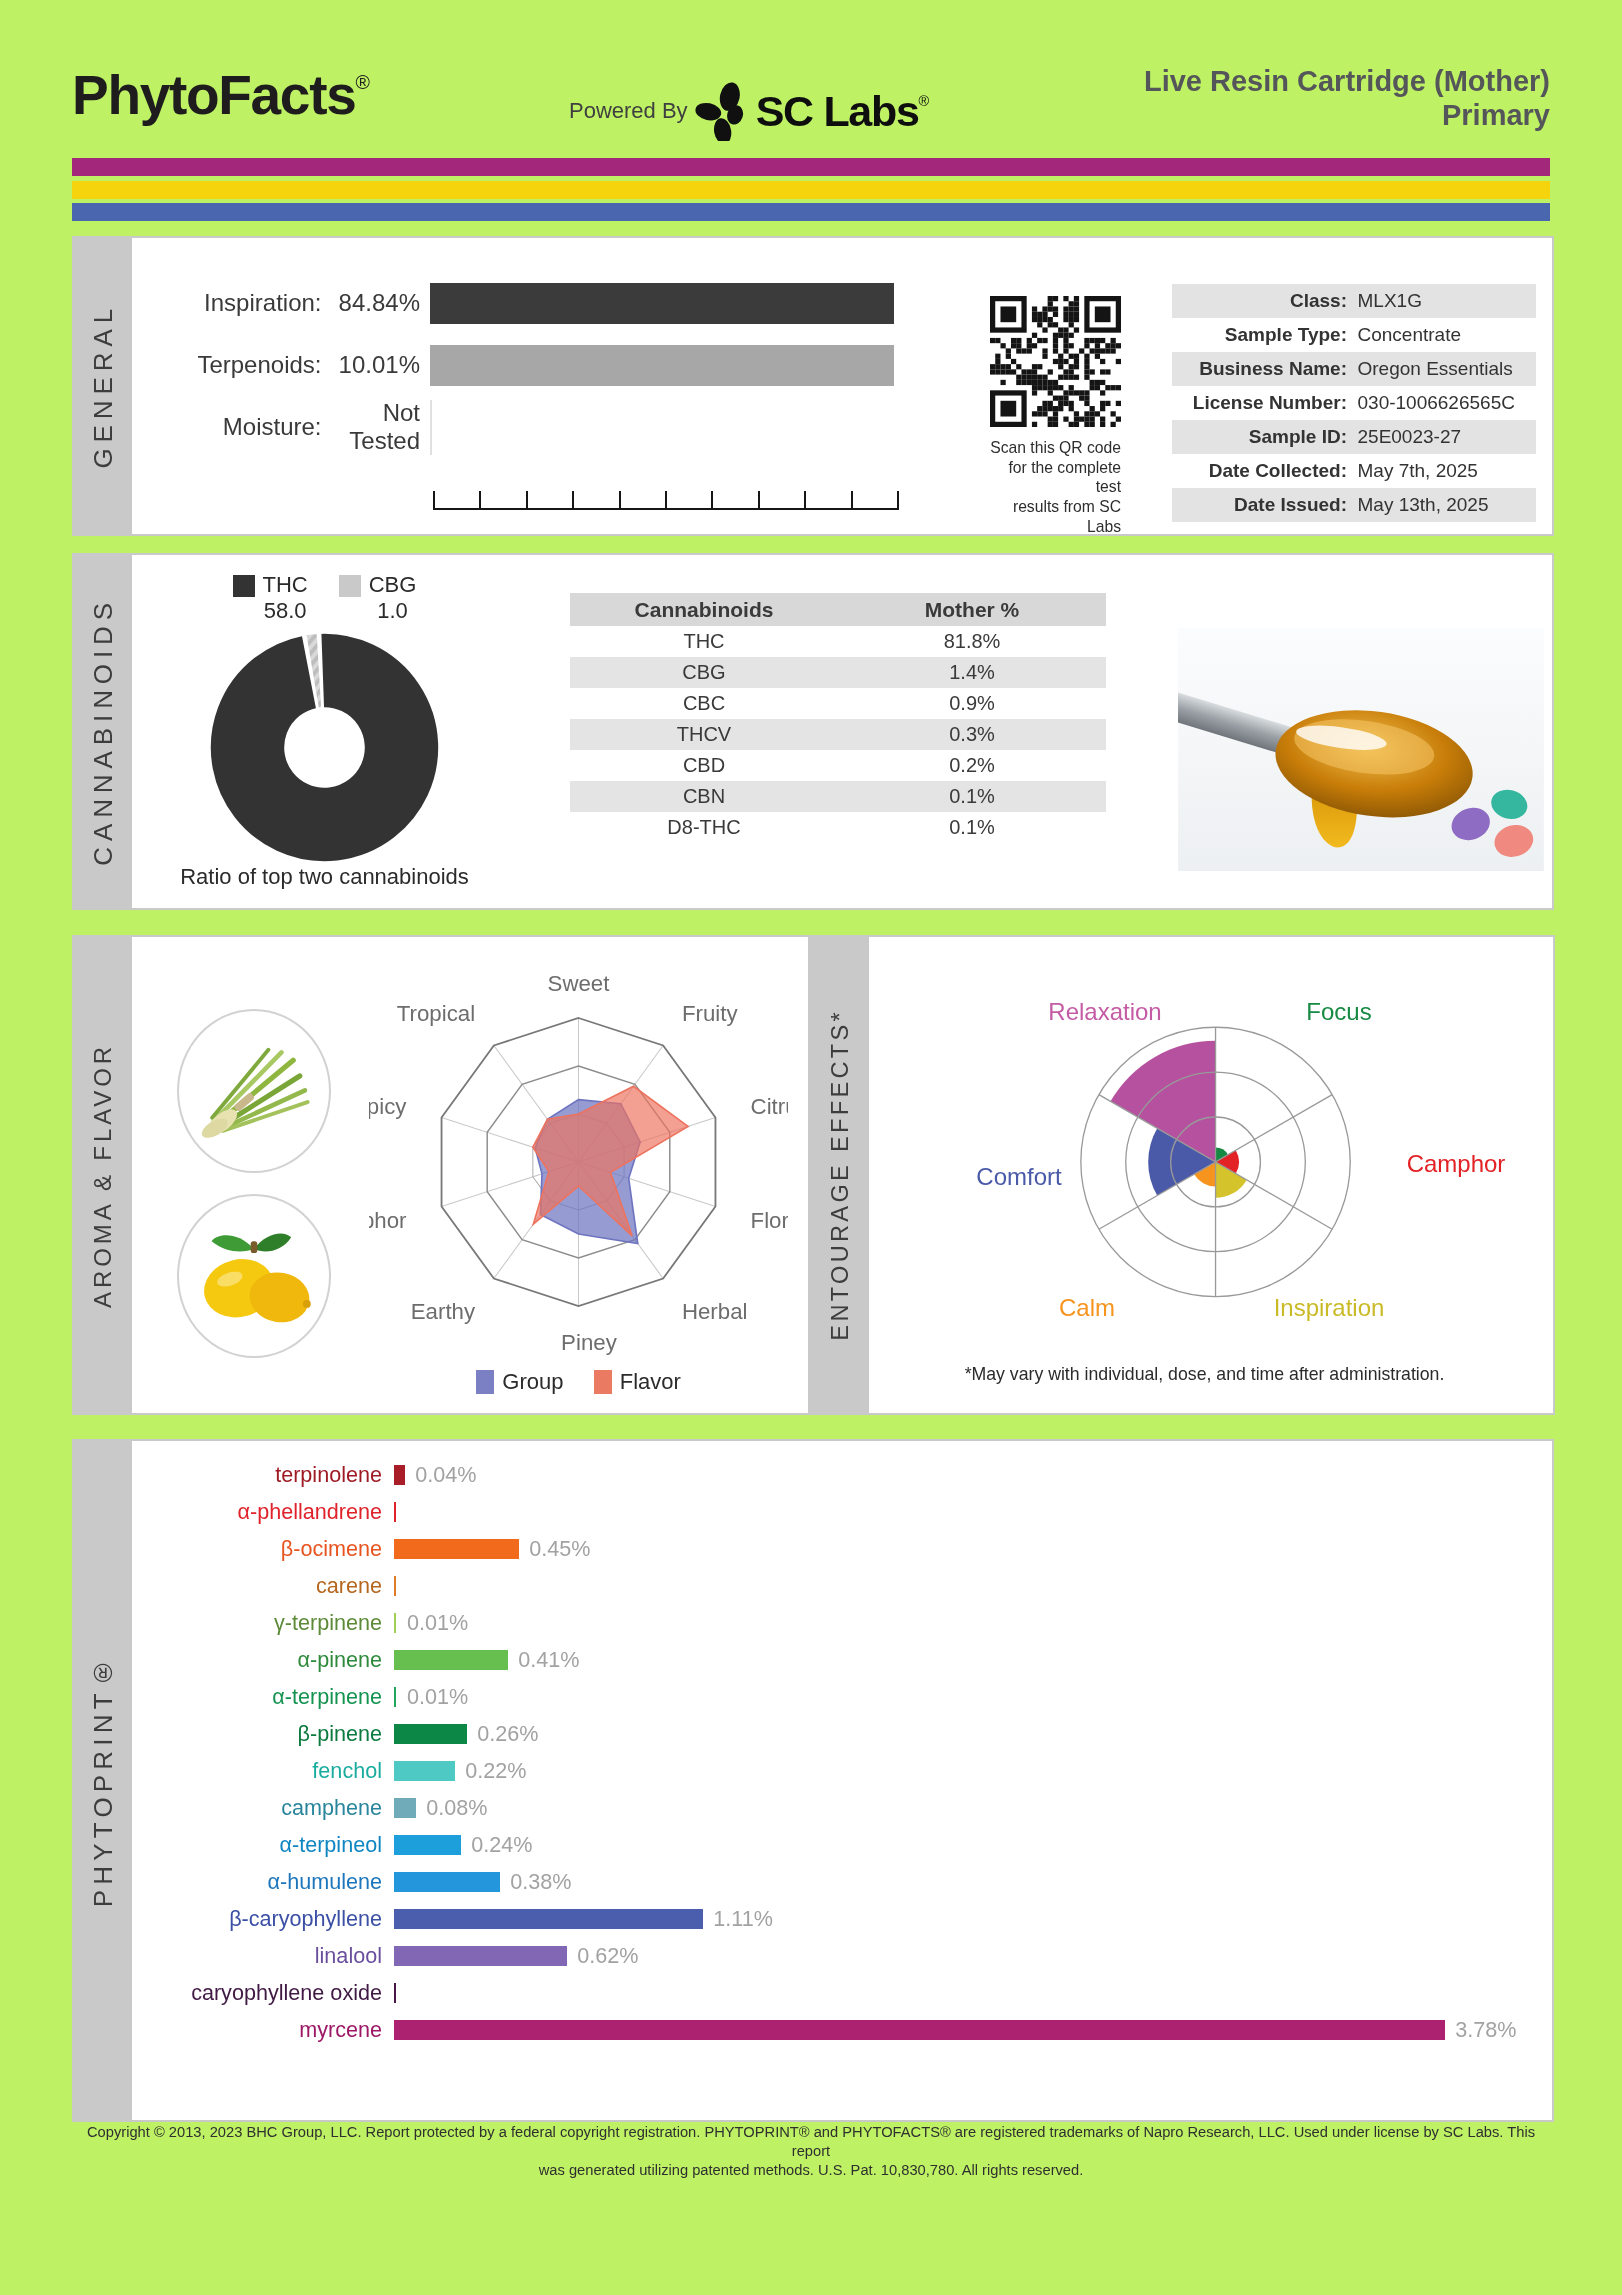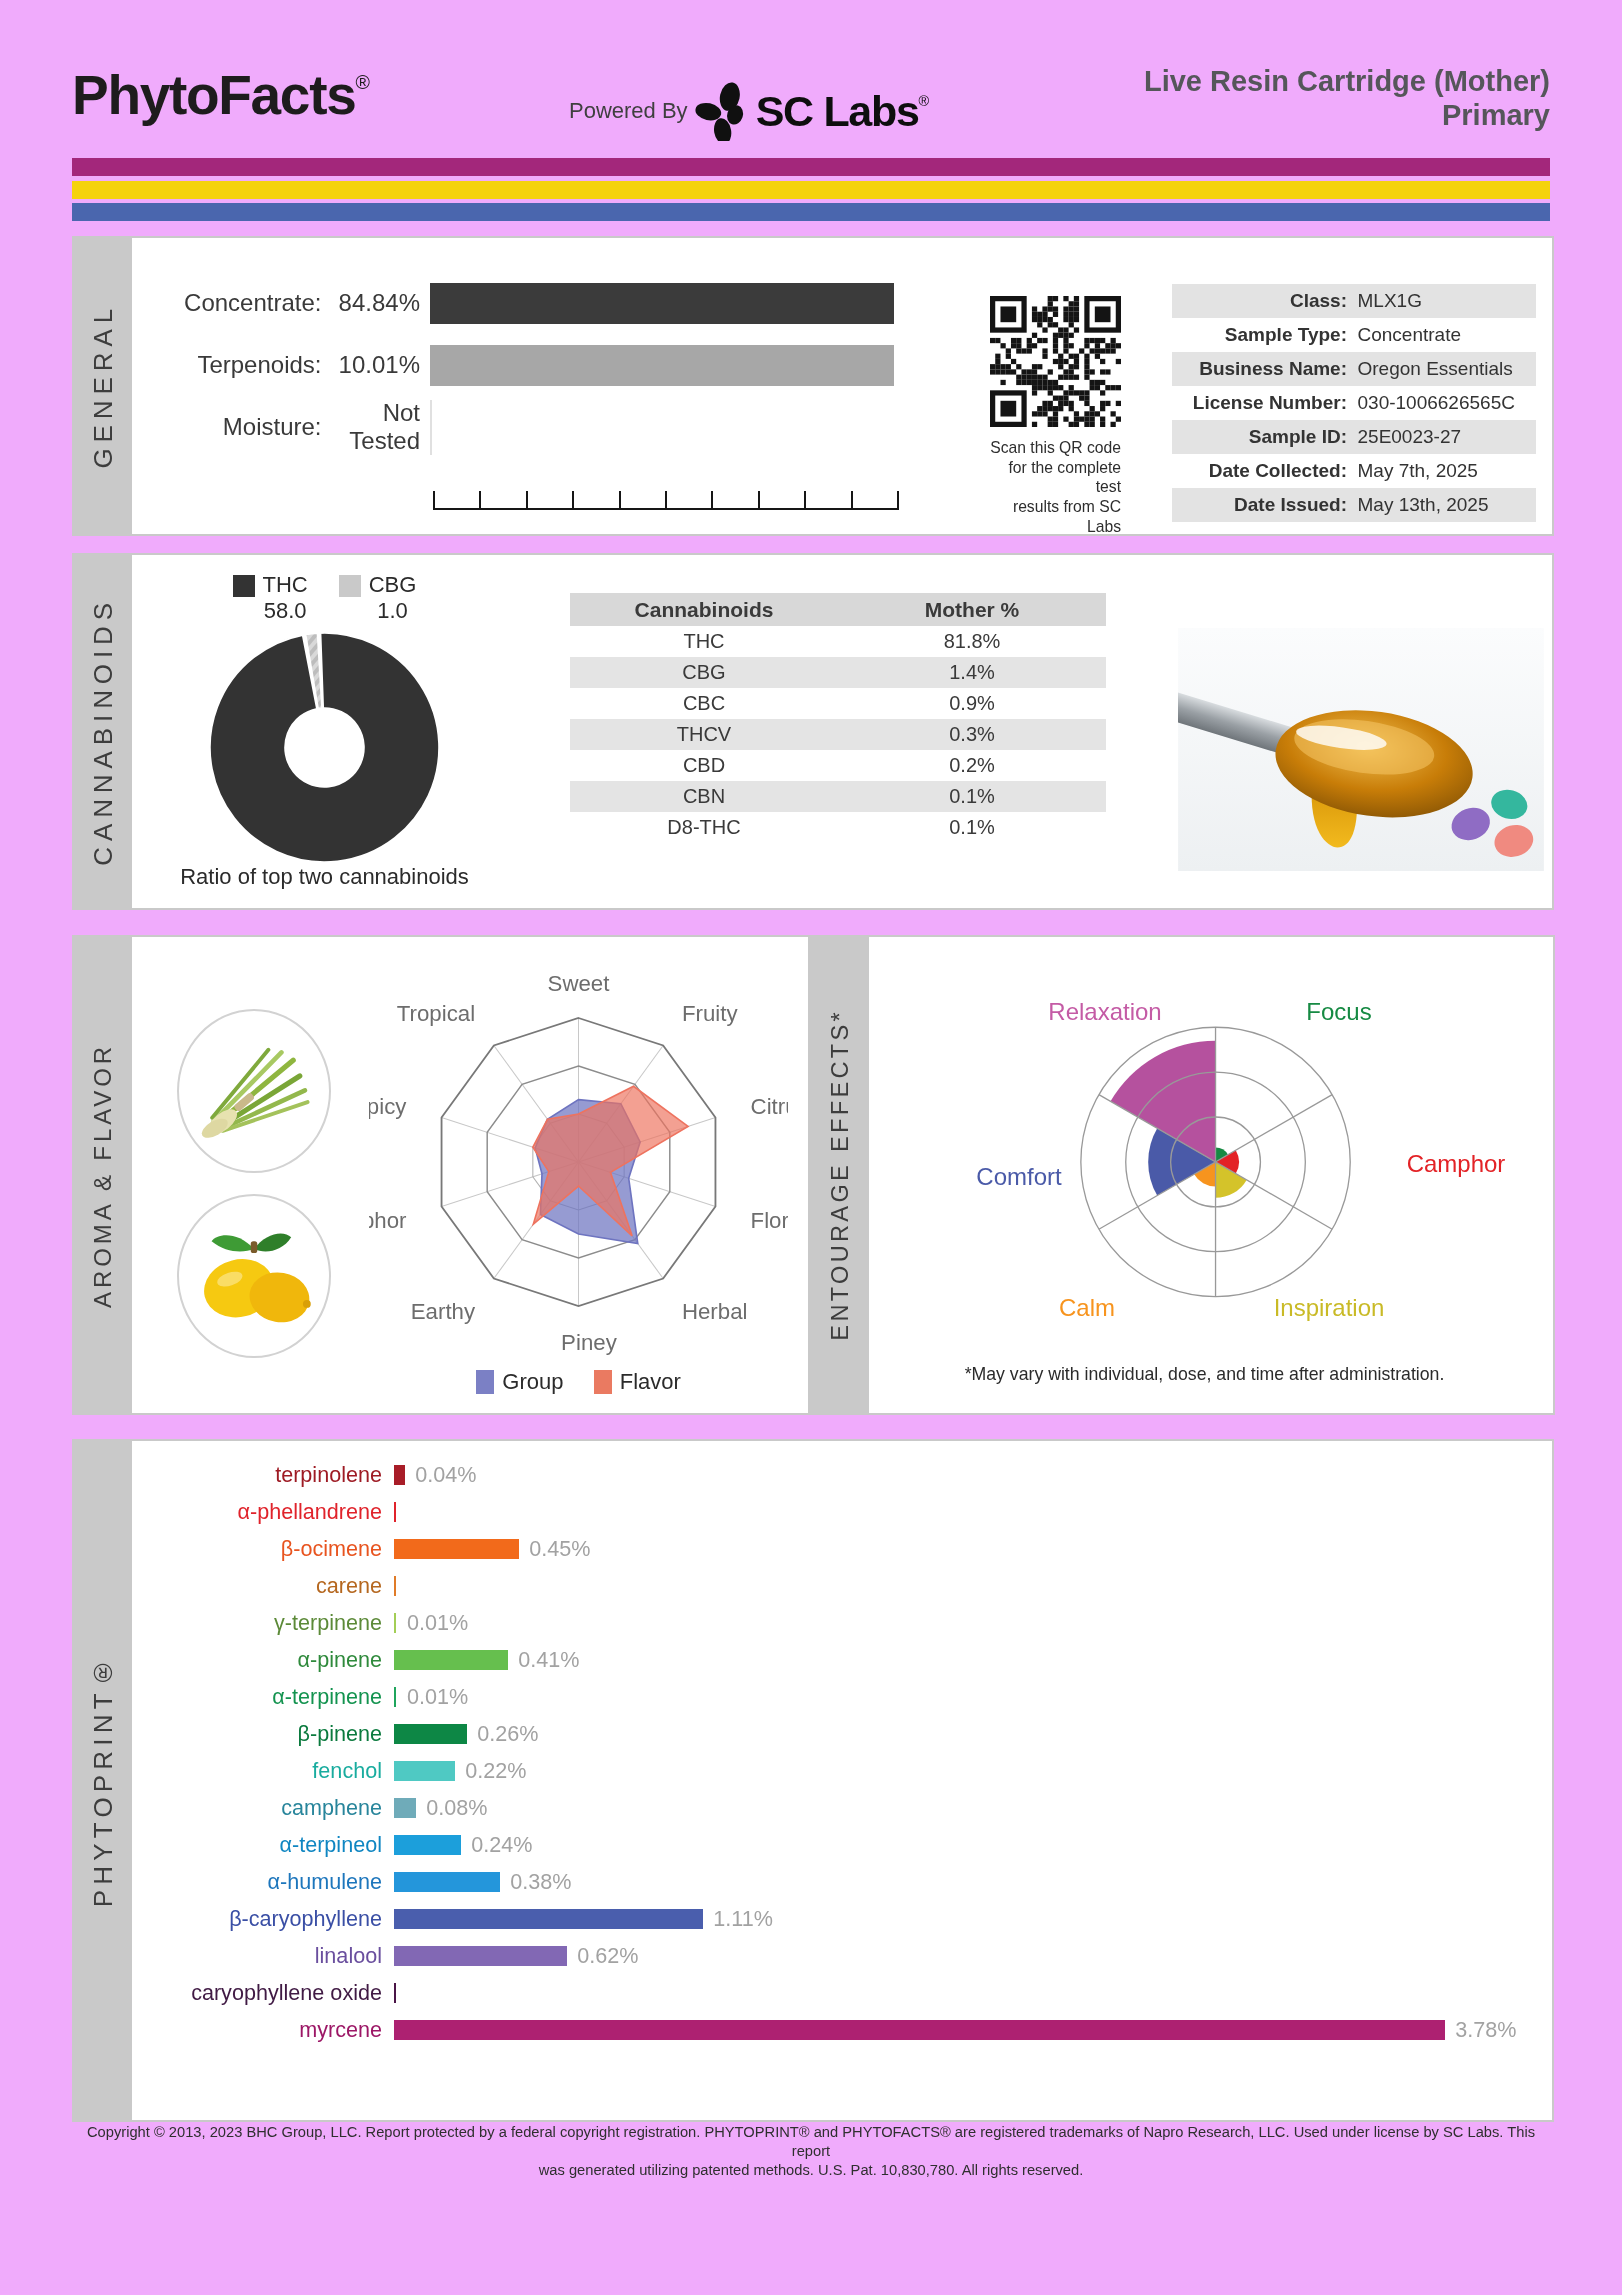--- a/index.html
+++ b/index.html
@@ -1,17 +1,17 @@
 <!DOCTYPE html>
 <html style="font-size:10.5px"><head>
 <meta charset="utf-8">
 <style>
   html,body{margin:0;padding:0;background:#fff;}
   body{font-family:"Liberation Sans", sans-serif;color:#333;}
-  .page{position:relative;width:1622px;height:2295px;background:#f0abfc;overflow:hidden;}
+  .page{position:relative;width:1622px;height:2295px;background:#bef264;overflow:hidden;}
 
   
   .brand{position:absolute;left:72px;top:63px;font-size:55px;font-weight:700;color:#1e1c1d;letter-spacing:-1.3px;}
   .brand sup{font-size:19.6px;font-weight:400;vertical-align:25px;}
   .powered{position:absolute;left:569px;top:81px;display:flex;align-items:center;gap:4px;}
   .powered .ptext{font-size:22px;color:#3f3f3f;}
   .sclabs{font-size:43px;font-weight:800;color:#0e0e0e;letter-spacing:-1.3px;}
   .sclabs sup{font-size:14.4px;font-weight:400;vertical-align:19.6px;}
   .title{position:absolute;right:72px;top:64px;text-align:right;font-size:29px;line-height:34px;font-weight:700;color:#55565a;}
 
@@ -101,21 +101,21 @@
   <div class="stripe" id="stripe-yellow" style="top: 181px; background: rgb(245, 211, 13);"></div>
   <div class="stripe" id="stripe-blue" style="top: 203px; background: rgb(74, 102, 174);"></div>
 
   <div class="section" style="left:72px;top:236px;width:1478px;height:296px;">
     <div class="side">
         <span>GENERAL</span>
       </div>
     <div class="content">
       <div class="g-rows" id="general-rows">
           <div class="g-row">
-            <div class="g-label">Concentrate:</div>
+            <div class="g-label">Inspiration:</div>
             <div class="g-value">84.84%</div>
             <div class="g-bar" style="background: rgb(59, 59, 59);"></div>
           </div>
           <div class="g-row">
             <div class="g-label">Terpenoids:</div>
             <div class="g-value">10.01%</div>
             <div class="g-bar" style="background: rgb(167, 167, 167);"></div>
           </div>
           <div class="g-row">
             <div class="g-label">Moisture:</div>

